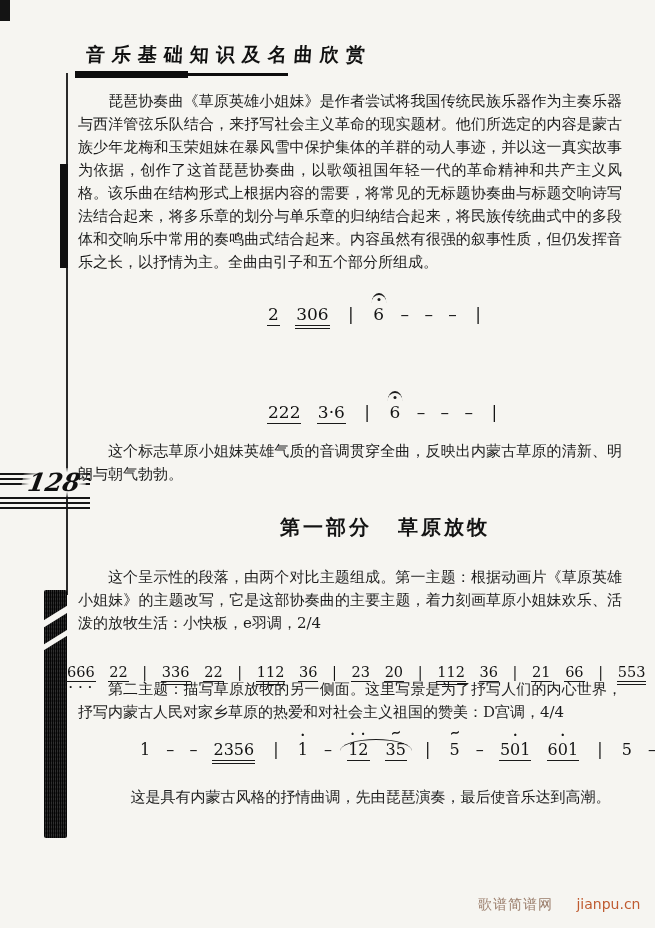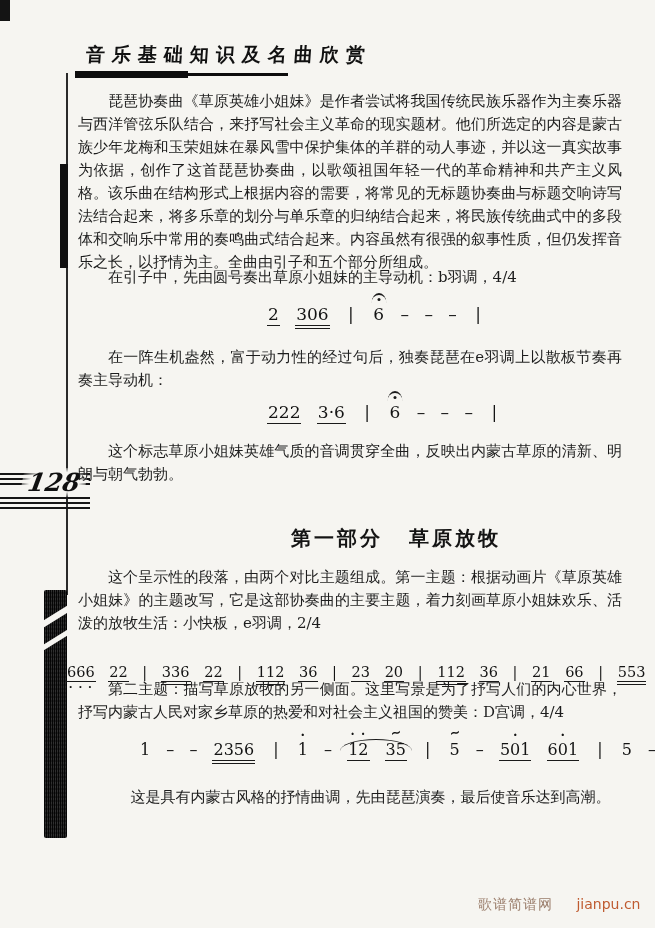--- a/index.html
+++ b/index.html
@@ -49,21 +49,21 @@
     background:radial-gradient(ellipse at center,#f6f5f1 55%,rgba(246,245,241,0) 85%);
     padding:0 6px;transform:skewX(-10deg);
   }
   
   .body-par{
     position:absolute;left:78px;width:544px;margin:0;
     font-size:15px;line-height:23px;text-align:justify;text-indent:2em;
     color:#1d1d1d;
   }
   .section-heading{
-    position:absolute;left:78px;width:544px;top:514px;margin:11px;
+    position:absolute;left:78px;width:544px;top:514px;margin:0;
     font-size:20px;font-weight:600;text-align:center;letter-spacing:3px;
     text-indent:70px;color:#141414;
   }
   .section-heading .part{margin-right:26px;}
   
   .notation{position:absolute;white-space:nowrap;font-family:"DejaVu Serif","Liberation Serif",serif;color:#141414;}
   .n{position:relative;display:inline-block;margin:0 5px;padding:0 1px 1px 1px;}
   .nt-lg{font-size:17px;}
   .nt-md{font-size:16px;}
   .nt-sm{font-size:14.5px;margin-top:16px;}
@@ -120,34 +120,32 @@
   <div class="header">音乐基础知识及名曲欣赏</div>
   <div class="rule-thick"></div>
   <div class="rule-thin"></div>
 
   <div class="tab-lines top"></div>
   <div class="tab-lines bottom"></div>
   <span class="page-num">128</span>
 
   <p class="body-par" style="top:90px;">琵琶协奏曲《草原英雄小姐妹》是作者尝试将我国传统民族乐器作为主奏乐器与西洋管弦乐队结合，来抒写社会主义革命的现实题材。他们所选定的内容是蒙古族少年龙梅和玉荣姐妹在暴风雪中保护集体的羊群的动人事迹，并以这一真实故事为依据，创作了这首琵琶协奏曲，以歌颂祖国年轻一代的革命精神和共产主义风格。</p>
   <p class="body-par" style="top:182px;">该乐曲在结构形式上根据内容的需要，将常见的无标题协奏曲与标题交响诗写法结合起来，将多乐章的划分与单乐章的归纳结合起来，将民族传统曲式中的多段体和交响乐中常用的奏鸣曲式结合起来。内容虽然有很强的叙事性质，但仍发挥音乐之长，以抒情为主。全曲由引子和五个部分所组成。</p>
-  <p class="body-par" style="top:266px;">在引子中，先由圆号奏出草原小姐妹的主导动机：b羽调，4/4</p>
 
   <div class="notation nt-lg" style="left:262px;top:304px;text-align:center;">
     <span class="n u1">2</span>
     <span class="n u2">306</span>
     <span class="n bar">|</span>
     <span class="n fermata">6</span>
     <span class="n dash">–</span>
     <span class="n dash">–</span>
     <span class="n dash">–</span>
     <span class="n bar">|</span>
   </div>
 
-  <p class="body-par" style="top:346px;">在一阵生机盎然，富于动力性的经过句后，独奏琵琶在e羽调上以散板节奏再奏主导动机：</p>
 
   <div class="notation nt-lg" style="left:262px;top:402px;">
     <span class="n u1">222</span>
     <span class="n u1">3·6</span>
     <span class="n bar">|</span>
     <span class="n fermata">6</span>
     <span class="n dash">–</span>
     <span class="n dash">–</span>
     <span class="n dash">–</span>
     <span class="n bar">|</span>

